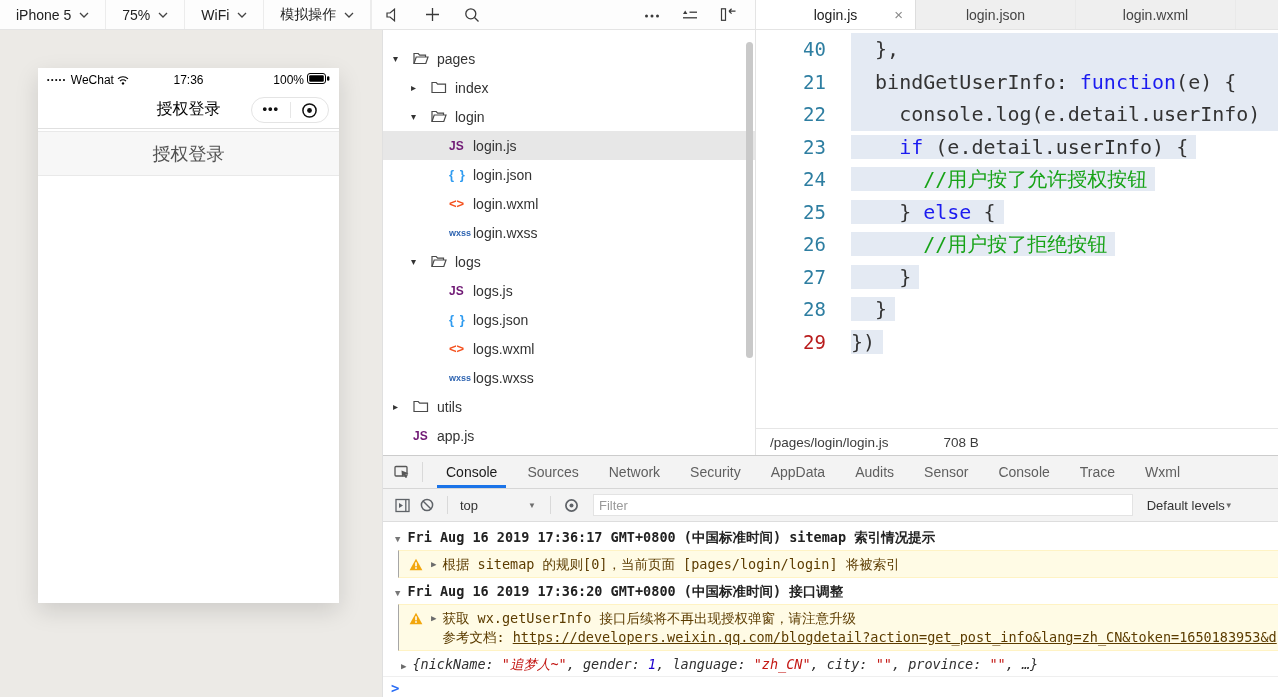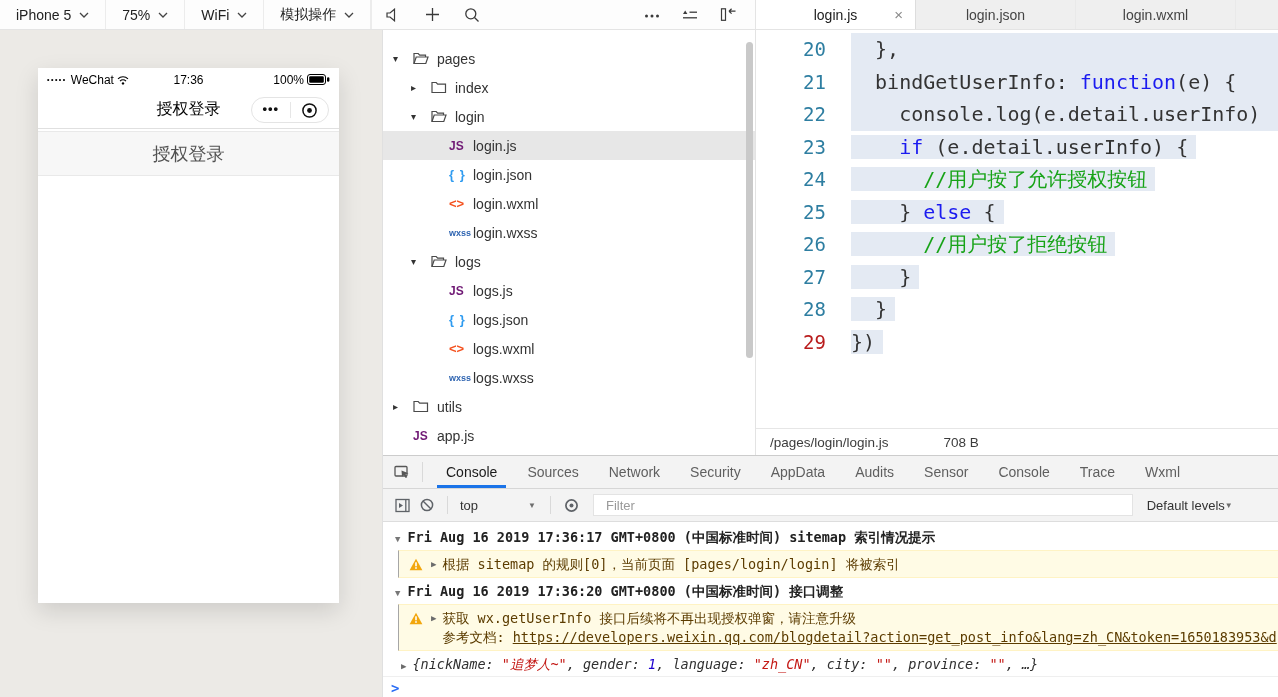--- a/index.html
+++ b/index.html
@@ -34,21 +34,21 @@
   .top-split { height:425px; flex:none; display:flex; }
 
   
   .phone { position:absolute; left:38px; top:38px; width:301px; height:535px;
     background:#fff; box-shadow:0 8px 22px rgba(0,0,0,0.13); }
   .ph-status { height:23px; display:flex; align-items:center; padding:0 9px;
     font-size:12px; color:#000; position:relative; }
   .ph-dots { font-size:7px; letter-spacing:1.5px; font-weight:bold; margin-right:4px; }
   .ph-carrier { font-weight:500; margin-right:3px; }
   .ph-time { position:absolute; left:50%; transform:translateX(-50%); font-weight:500; }
-  .ph-batt { margin-left:auto; display:flex; align-items:center; gap:3px; }
+  .ph-batt { margin-left:auto; display:flex; gap:3px; }
   .ph-nav { height:38px; position:relative; border-bottom:1px solid #e0e0e0;
     display:flex; align-items:center; justify-content:center; }
   .ph-title { font-size:16px; color:#000; }
   .capsule { position:absolute; right:10px; top:6px; width:78px; height:26px;
     border:1px solid #e4e4e4; border-radius:14px; background:#fff;
     display:flex; align-items:center; }
   .cap-dots { flex:1; text-align:center; font-size:13px; font-weight:bold;
     letter-spacing:1px; color:#111; line-height:1; padding-bottom:4px; }
   .cap-div { width:1px; height:16px; background:#e6e6e6; }
   .cap-rec { flex:1; display:flex; align-items:center; justify-content:center; }
@@ -102,21 +102,21 @@
   .dbg-tab.active::after { content:""; position:absolute; left:6px; right:6px;
     bottom:0; height:3px; background:#1a73e8; }
   .dbg-toolbar { height:33px; flex:none; background:#f3f3f3; border-bottom:1px solid #ddd;
     display:flex; align-items:center; padding-left:8px; }
   .ct-icon { width:24px; display:flex; align-items:center; justify-content:center; }
   .ct-div { width:1px; height:18px; background:#d9d9d9; margin:0 8px; }
   .ct-dd { width:86px; display:flex; align-items:center; justify-content:space-between;
     font-size:13px; color:#333; padding:0 6px 0 4px; }
   .ct-dd .arr { font-size:8px; color:#6e6e6e; }
   .ct-filter { width:540px; height:22px; margin-left:10px; border:1px solid #e3e3e3;
-    background:#fff; font-size:13px; padding:0 12px; color:#333; outline:none;
+    background:#fff; font-size:13px; padding:0 5px; color:#333; outline:none;
     font-family:"Liberation Sans",sans-serif; }
   .ct-filter::placeholder { color:#9a9a9a; }
   .ct-levels { margin-left:auto; margin-right:52px; font-size:13px; color:#333;
     display:flex; align-items:center; }
   .ct-levels .arr { font-size:8px; color:#6e6e6e; }
 
   .console { flex:1; background:#fff; overflow:hidden; padding-top:2px;
     font-family:"DejaVu Sans Mono","Liberation Mono",monospace; font-size:13.5px; }
   .crow { cursor:default; }
   .crow.group { height:26px; line-height:26px; padding-left:12px;
@@ -380,21 +380,21 @@
                 <span class="tree-arrow"></span>
                 <span class="tree-ficon ft-js">JS</span>
                 <span class="tree-label">app.js</span>
               </div>
             </div>
           <div class="tree-scrollbar"></div>
         </div>
 
         <div class="editor">
           <div class="code-area" id="codeArea">
-              <div class="cline"><span class="gut">20</span><span class="ltxt full"><span class="sel"><span>  },</span></span></span></div>
+              <div class="cline"><span class="gut">40</span><span class="ltxt full"><span class="sel"><span>  },</span></span></span></div>
               <div class="cline"><span class="gut">21</span><span class="ltxt full"><span class="sel"><span>  bindGetUserInfo: </span><span class="tk-kw">function</span><span>(e) {</span></span></span></div>
               <div class="cline"><span class="gut">22</span><span class="ltxt full"><span class="sel"><span>    console.log(e.detail.userInfo)</span></span></span></div>
               <div class="cline"><span class="gut">23</span><span class="ltxt"><span class="sel"><span>    </span><span class="tk-kw">if</span><span> (e.detail.userInfo) {</span></span></span></div>
               <div class="cline"><span class="gut">24</span><span class="ltxt"><span class="sel"><span>      </span><span class="tk-com">//用户按了允许授权按钮</span></span></span></div>
               <div class="cline"><span class="gut">25</span><span class="ltxt"><span class="sel"><span>    } </span><span class="tk-kw">else</span><span> {</span></span></span></div>
               <div class="cline"><span class="gut">26</span><span class="ltxt"><span class="sel"><span>      </span><span class="tk-com">//用户按了拒绝按钮</span></span></span></div>
               <div class="cline"><span class="gut">27</span><span class="ltxt"><span class="sel"><span>    }</span></span></span></div>
               <div class="cline"><span class="gut">28</span><span class="ltxt"><span class="sel"><span>  }</span></span></span></div>
               <div class="cline"><span class="gut cur">29</span><span class="ltxt"><span class="sel"><span>})</span></span></span></div>
             </div>

